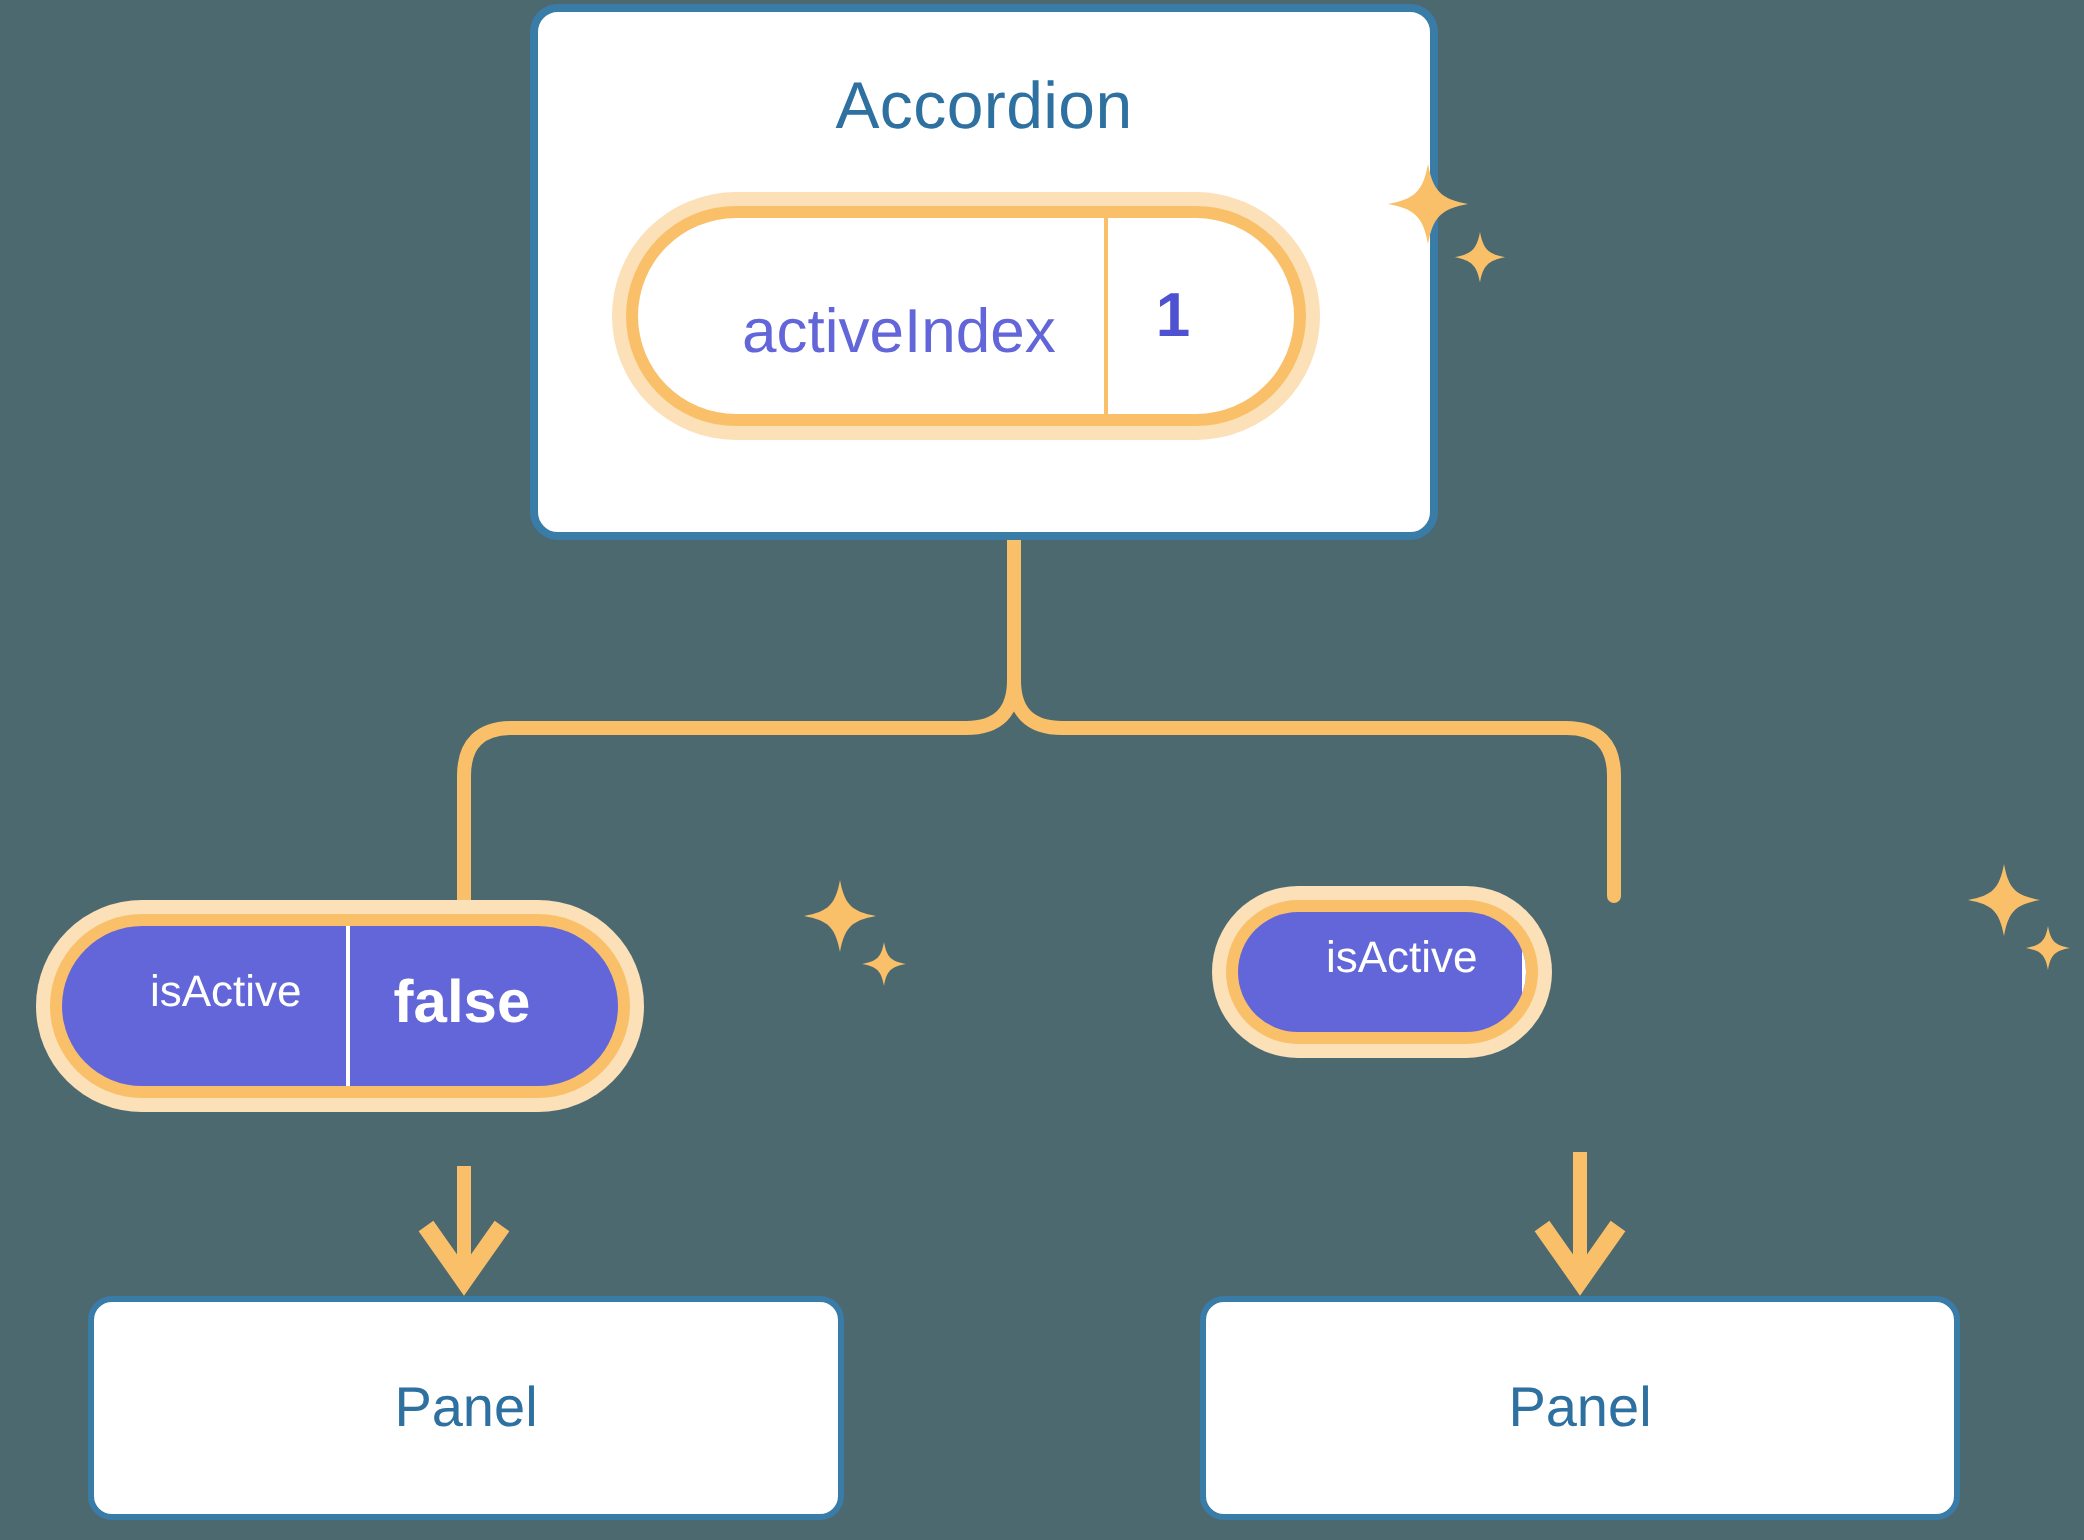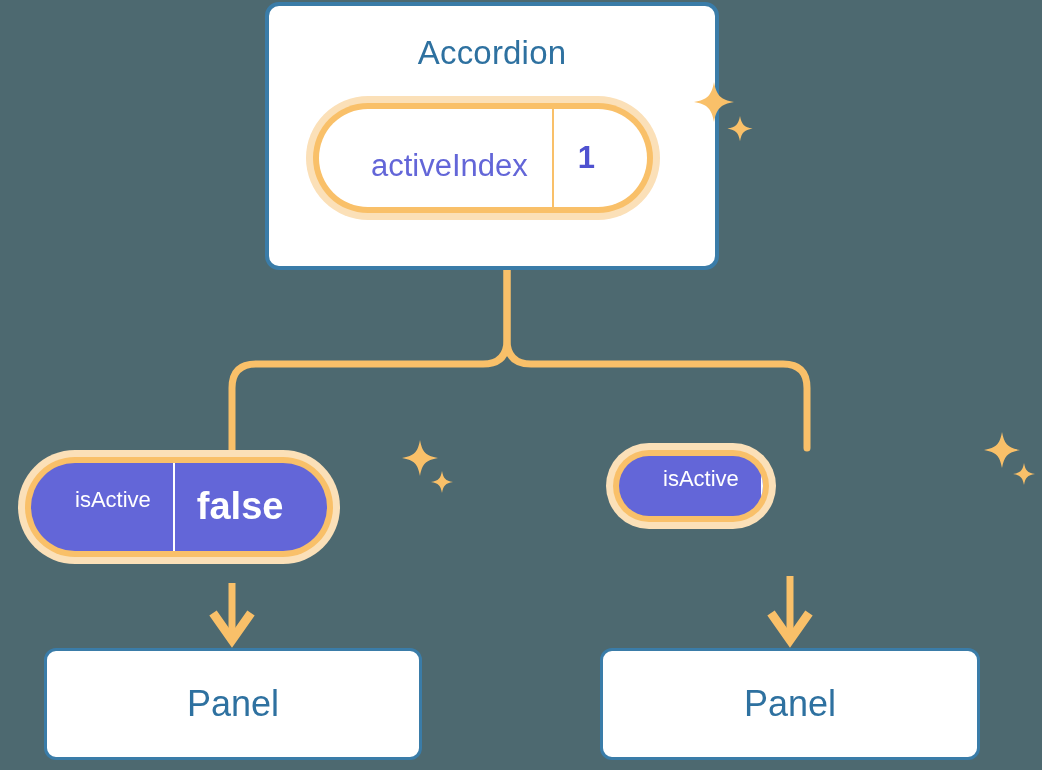--- a/index.html
+++ b/index.html
@@ -144,21 +144,21 @@
     font-size: 31px;
     padding: 24px 52px 26px 24px;
   }
 
   
   .child-pill .pill-key {
     font-size: 22px;
     padding: 12px 22px 26px 44px;
   }
   .child-pill .pill-val {
-    font-size: 38px;
+    font-size: 30px;
     padding: 24px 44px 26px 22px;
   }
 
   #left-state-pill  { left: 18px;  top: 450px; }
   #right-state-pill { left: 606px; top: 443px; }
 
   
   .sparkles {
     position: absolute;
     z-index: 4;
@@ -174,21 +174,21 @@
     background: #ffffff;
     border: 3px solid #3a7ca8;
     border-radius: 12px;
     display: flex;
     align-items: center;
     justify-content: center;
     z-index: 2;
   }
   .panel-label {
     color: #2e71a0;
-    font-size: 36px;
+    font-size: 28px;
     font-weight: 400;
   }
 
   #left-panel  { left: 44px;  top: 648px; width: 378px; height: 112px; }
   #right-panel { left: 600px; top: 648px; width: 380px; height: 112px; }
 </style>
 </head>
 <body>
 
 <div id="stage">

